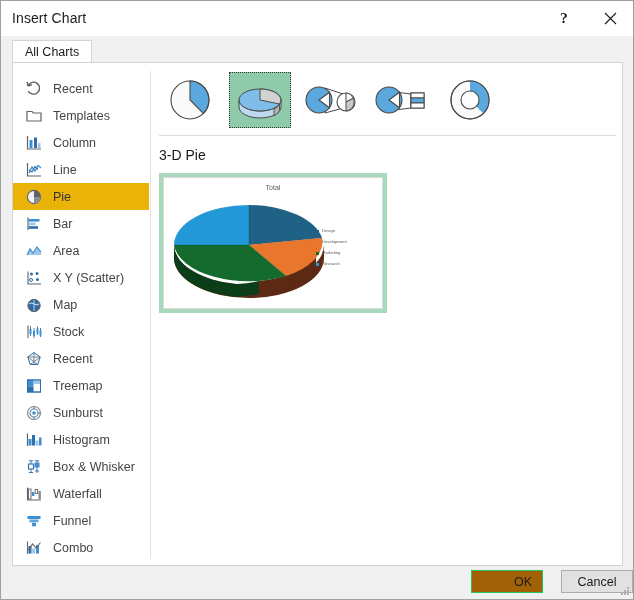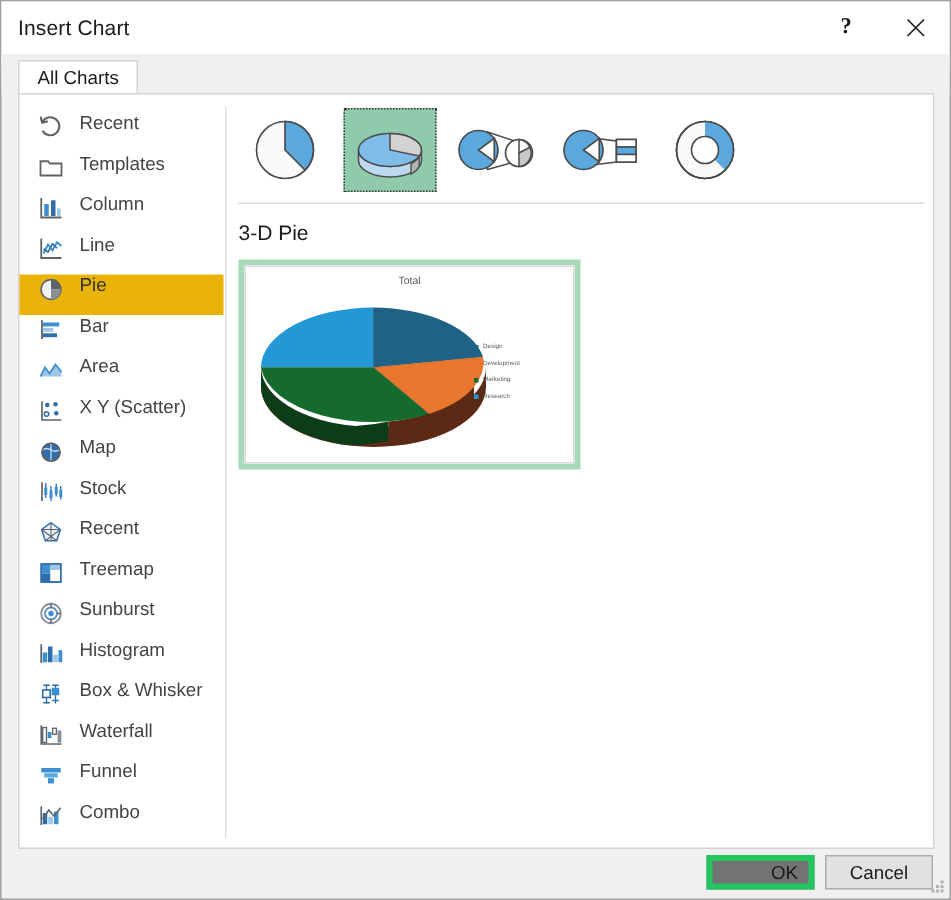--- a/index.html
+++ b/index.html
@@ -108,21 +108,21 @@
   
   .sidebar {
     position: absolute;
     left: 0px; top: 12px;
     width: 136px;
   }
   .side-item {
     position: relative;
     height: 27px;
     display: flex;
-    align-items: flex-start;
+    align-items: center;
     padding-left: 10px;
     box-sizing: border-box;
     cursor: default;
   }
   .side-item.selected {
     background: #eab308;
   }
   .side-ico {
     width: 22px;
     height: 20px;
@@ -260,26 +260,26 @@
     font-family: "Liberation Sans", sans-serif;
     color: #1a1a1a;
     background: #e1e1e1;
     border: 1px solid #adadad;
     box-sizing: border-box;
     cursor: default;
     padding: 0;
   }
   .btn.ok {
     right: 90px;
-    background: #737373;
-    border: 4px solid #22c55e;
+    background: #a16207;
+    border: 1px solid #22c55e;
     padding-left: 32px;
   }
   .btn.cancel {
-    right: 11px;
+    right: 0;
   }
   .grip {
     position: absolute;
     right: 3px;
     bottom: 3px;
     width: 10px;
     height: 10px;
   }
   .grip i {
     position: absolute;

